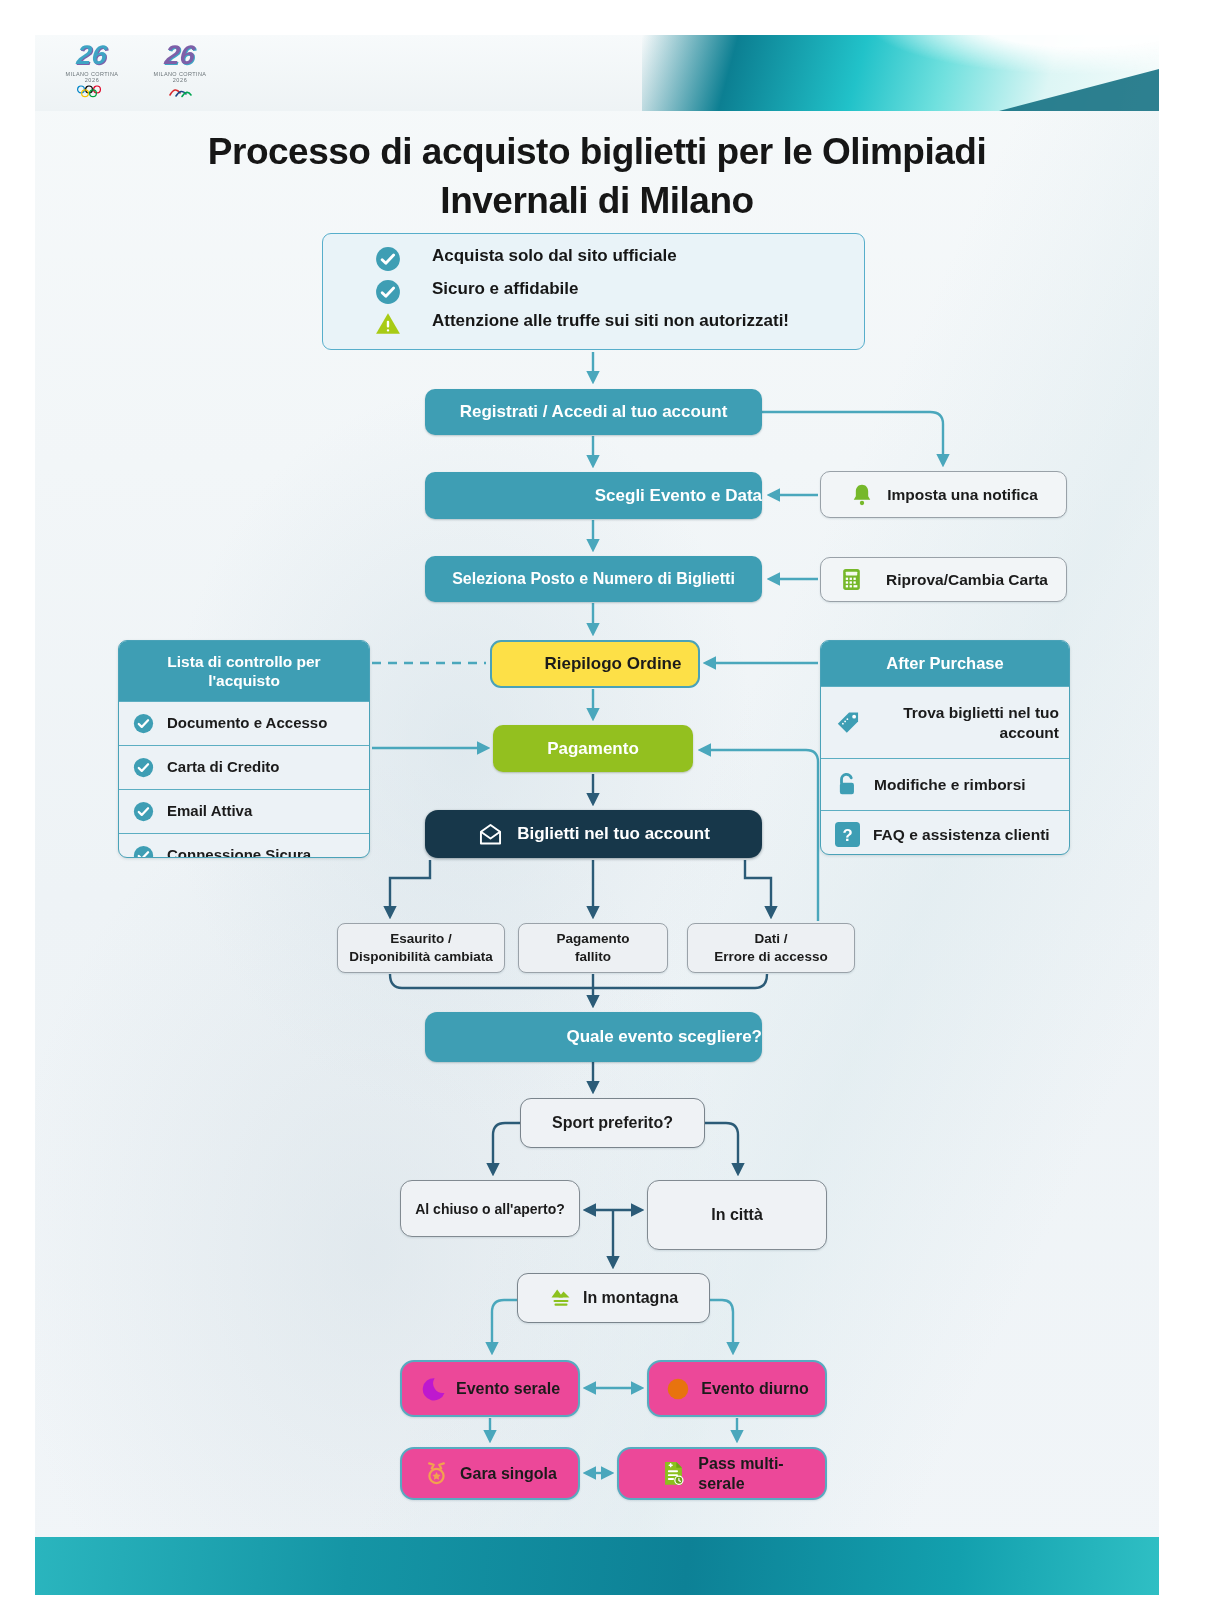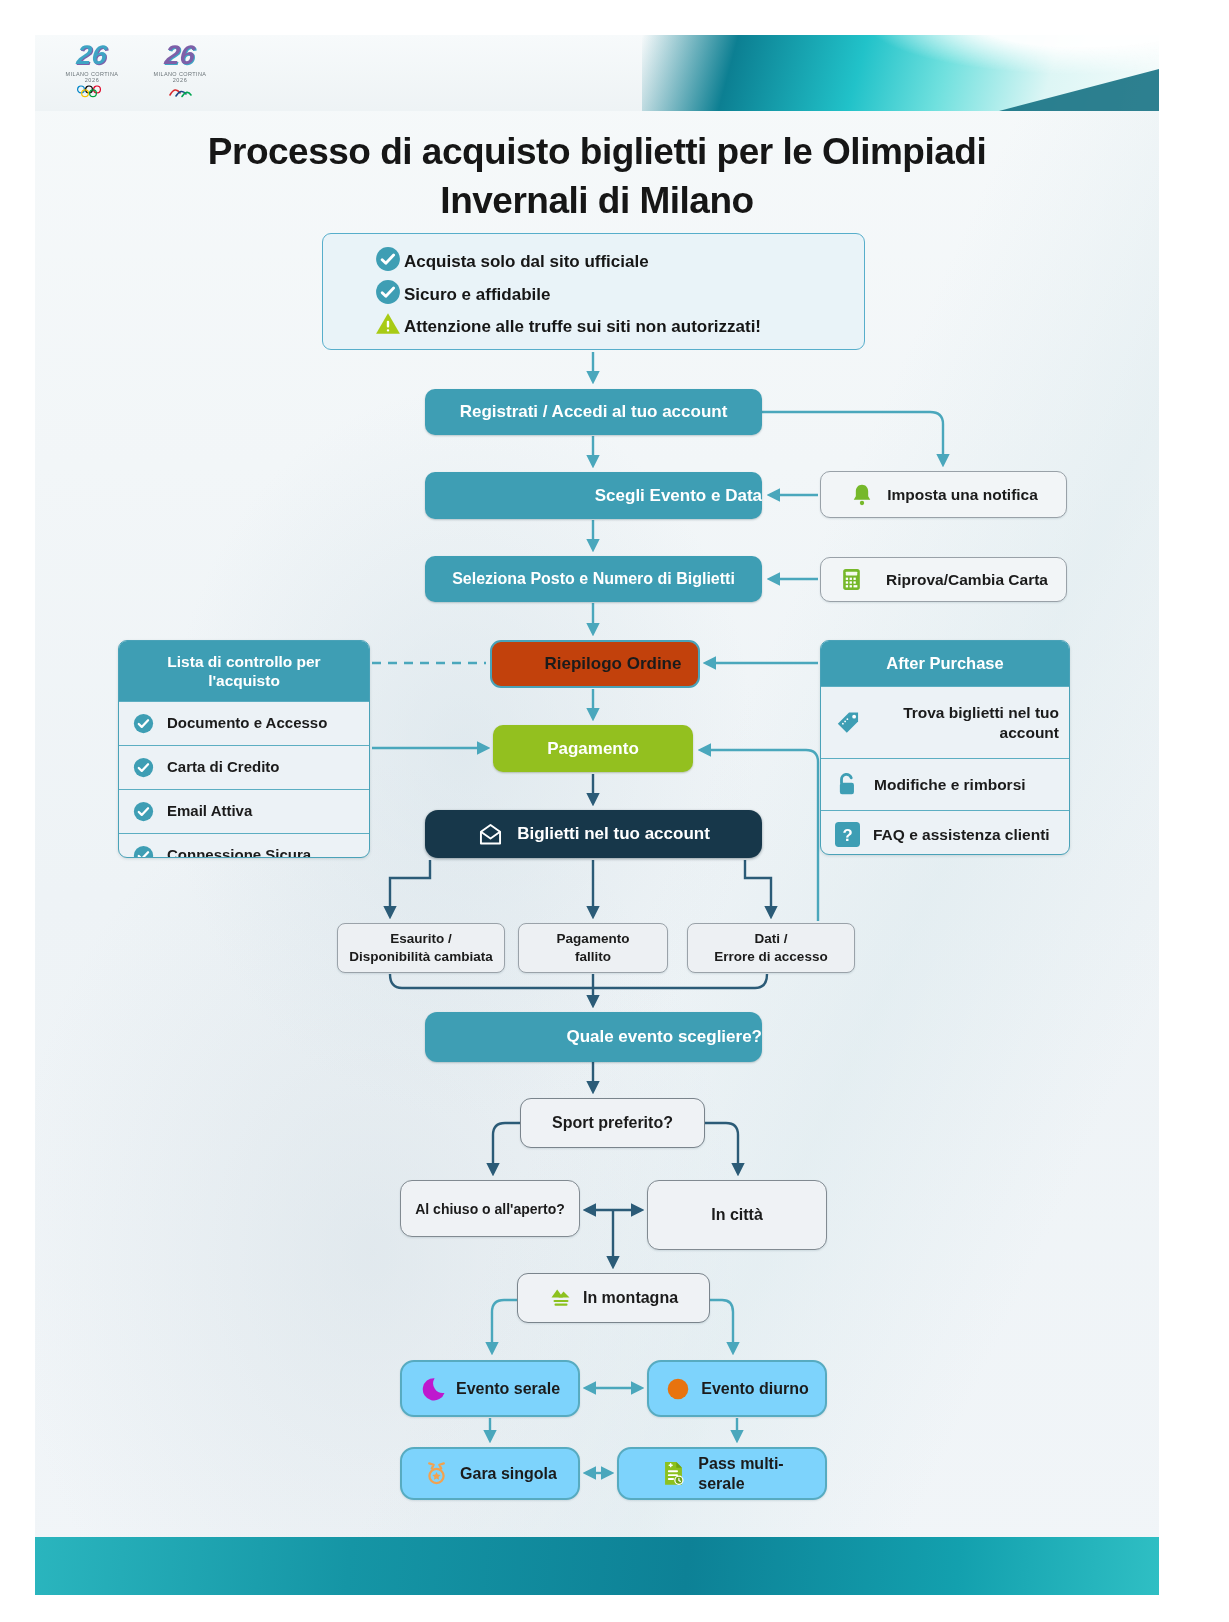--- a/index.html
+++ b/index.html
@@ -32,27 +32,27 @@
   .logo svg{margin-top:2px;}
   
   .title{position:absolute;left:35px;top:128px;width:1124px;margin:0;text-align:center;
     font-size:37px;line-height:1.32;font-weight:bold;color:#161616;letter-spacing:-.5px;z-index:3;}
   
   .node{position:absolute;box-sizing:border-box;display:flex;align-items:center;justify-content:center;
     font-weight:bold;color:#1b1b1b;z-index:4;text-align:center;}
   .teal-node{background:#3e9eb4;color:#fff;border-radius:10px;font-size:17px;
     box-shadow:0 1px 2px rgba(20,60,70,.25);white-space:nowrap;}
   .gray-node{background:#eff2f5;border:1.6px solid #99a1a8;border-radius:10px;box-shadow:0 1px 2px rgba(20,60,70,.12);}
-  .outline-teal{background:#7dd3fc;border:2px solid #57abc0;border-radius:14px;box-shadow:0 1px 2px rgba(20,60,70,.12);}
+  .outline-teal{background:#ec4899;border:2px solid #57abc0;border-radius:14px;box-shadow:0 1px 2px rgba(20,60,70,.12);}
   .icon{display:inline-flex;flex:0 0 auto;align-items:center;justify-content:center;}
   
   .info-box{position:absolute;left:322px;top:233px;width:543px;height:117px;box-sizing:border-box;
     background:#e9f3f8;border:1.5px solid #57aecb;border-radius:9px;z-index:4;
     display:flex;flex-direction:column;justify-content:space-evenly;padding:6px 18px 6px 52px;}
-  .info-row{display:flex;align-items:flex-end;gap:3px;font-size:17px;font-weight:bold;color:#161616;}
+  .info-row{display:flex;align-items:flex-start;gap:31px;font-size:17px;font-weight:bold;color:#161616;}
   
   .panel{position:absolute;box-sizing:border-box;background:#ecf2f6;border:1.6px solid #4aa2b8;
     border-radius:9px;overflow:hidden;z-index:4;box-shadow:0 1px 3px rgba(20,60,70,.15);}
   .panel-header{background:#3e9eb4;color:#fff;font-weight:bold;display:flex;align-items:center;justify-content:center;text-align:center;line-height:1.25;}
   .panel-row{display:flex;align-items:center;gap:13px;border-top:1.4px solid #5caec2;padding:0 10px 0 14px;
     font-weight:bold;color:#1b1b1b;text-align:right;line-height:1.25;}
   .checklist{left:118px;top:640px;width:252px;height:218px;}
   .checklist .panel-header{height:46px;font-size:15.5px;padding:7px 30px;}
   .checklist .panel-row{height:43px;font-size:15px;}
   .after{left:820px;top:640px;width:250px;height:215px;}
@@ -60,21 +60,21 @@
   .after .panel-row{font-size:15.5px;}
   .after .row1{height:71px;}
   .after .row2{height:51px;}
   .after .row3{height:47px;}
   
   .n-register{left:425px;top:389px;width:337px;height:46px;}
   .n-choose{left:425px;top:472px;width:337px;height:47px;justify-content:flex-end;}
   .n-seat{left:425px;top:556px;width:337px;height:46px;font-size:16px;}
   .n-notify{left:820px;top:471px;width:247px;height:47px;font-size:15.5px;gap:12px;background:#f2f5f7;}
   .n-retry{left:820px;top:557px;width:247px;height:45px;font-size:15.5px;gap:22px;background:#f2f5f7;}
-  .n-summary{left:490px;top:640px;width:210px;height:48px;font-size:17px;background:#c2410c;border:2px solid #4aa2b8;border-radius:11px;padding-left:36px;}
+  .n-summary{left:490px;top:640px;width:210px;height:48px;font-size:17px;background:#fde047;border:2px solid #4aa2b8;border-radius:11px;padding-left:36px;}
   .n-payment{left:493px;top:725px;width:200px;height:47px;background:#93c01f;color:#fff;border-radius:10px;font-size:17px;box-shadow:0 1px 2px rgba(60,80,10,.3);}
   .n-tickets{left:425px;top:810px;width:337px;height:48px;background:#17374a;color:#fff;border-radius:13px;font-size:17px;gap:13px;box-shadow:0 1px 3px rgba(10,30,40,.4);}
   .n-err{font-size:13.5px;line-height:1.3;background:#edf0f3;border:1.5px solid #9aa2a9;border-radius:8px;flex-direction:column;}
   .n-err1{left:337px;top:923px;width:168px;height:50px;}
   .n-err2{left:518px;top:923px;width:150px;height:50px;}
   .n-err3{left:687px;top:923px;width:168px;height:50px;}
   .n-which{left:425px;top:1012px;width:337px;height:50px;border-radius:12px;justify-content:flex-end;}
   .n-sport{left:520px;top:1098px;width:185px;height:50px;font-size:16px;border-radius:11px;border-color:#7a848c;}
   .n-indoor{left:400px;top:1180px;width:180px;height:57px;font-size:14px;border-radius:12px;border-color:#818a91;}
   .n-city{left:647px;top:1180px;width:180px;height:70px;font-size:16px;border-radius:12px;border-color:#818a91;}

